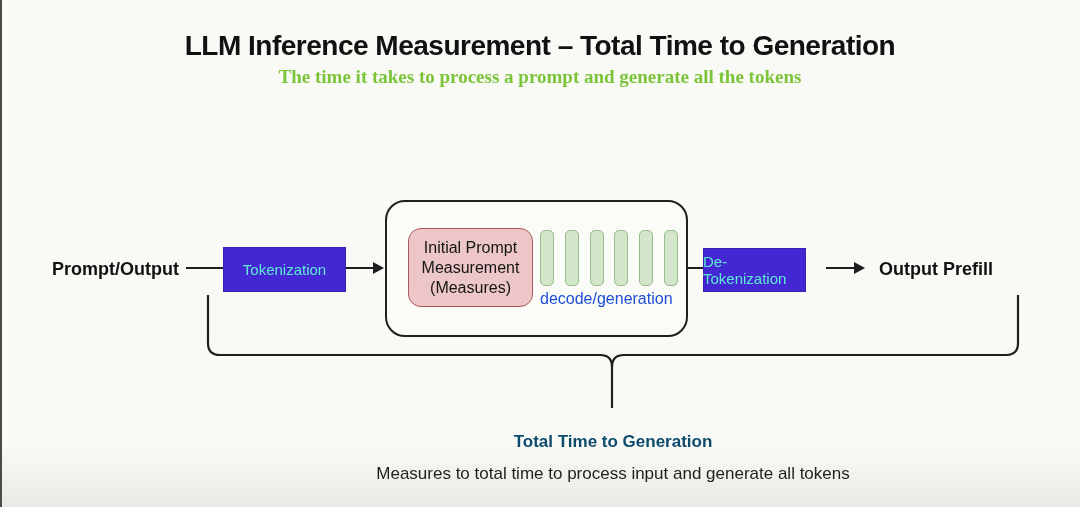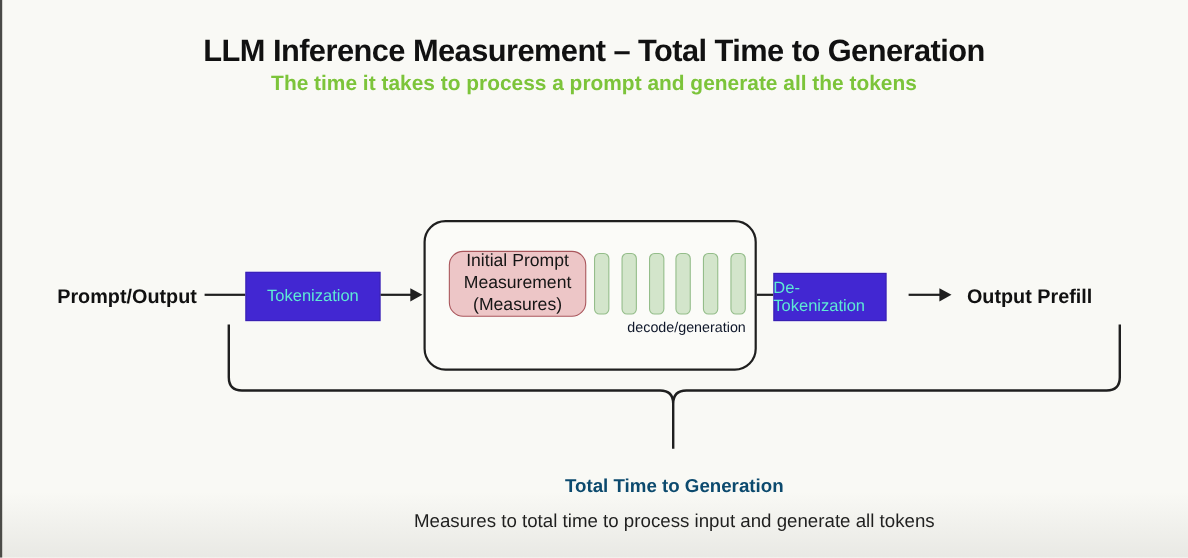--- a/index.html
+++ b/index.html
@@ -17,21 +17,21 @@
   }
   .left-edge{
     position:absolute;left:0;top:0;bottom:0;width:2px;background:#2b2b28;opacity:.85;
   }
   .slide-title{
     position:absolute;left:0;top:30px;width:1080px;text-align:center;
     font-size:28px;font-weight:700;letter-spacing:-0.5px;color:#111;
   }
   .slide-subtitle{
     position:absolute;left:0;top:66px;width:1080px;text-align:center;
-    font-size:19px;font-weight:600;color:var(--accent-green,#7cc43a);
+    font-size:19px;font-weight:600;color:var(--accent-green,#7cc43a);font-family:Liberation Serif, serif;
   }
   .flow-label{
     position:absolute;font-size:18px;font-weight:700;color:#111;white-space:nowrap;
   }
   .prompt-input{left:52px;top:259px;}
   .output-prompt{left:879px;top:259px;}
   .conn{position:absolute;height:2px;background:var(--line-dark,#1f1f1f);}
   .conn-1{left:186px;top:267px;width:37px;}
   .conn-2{left:346px;top:267px;width:28px;}
   .conn-3{left:688px;top:267px;width:15px;}
@@ -48,39 +48,39 @@
     color:#5eead4;display:flex;align-items:center;justify-content:center;
     font-size:15px;box-shadow:0 0 0 1px rgba(40,20,120,.35) inset;
   }
   .tokenization{left:223px;top:247px;width:123px;height:45px;}
   .detokenization{left:703px;top:248px;width:103px;height:44px;}
   .engine-box{
     position:absolute;left:385px;top:200px;width:303px;height:137px;
     background:#fbfbf8;border:2px solid #1f1f1f;border-radius:20px;box-sizing:border-box;
   }
   .prefill-box{
-    position:absolute;left:408px;top:228px;width:125px;height:60px;
+    position:absolute;left:408px;top:228px;width:125px;height:79px;
     background:var(--prefill-pink,#edc6c7);
     border:1.5px solid var(--prefill-border,#aa575d);
     border-radius:13px;box-sizing:border-box;
     display:flex;flex-direction:column;align-items:center;justify-content:center;
     font-size:16px;line-height:20px;color:#151515;text-align:center;
   }
   .token-bars{
     position:absolute;left:540px;top:230px;width:138px;height:56px;
     display:flex;justify-content:space-between;align-items:stretch;
   }
   .token-bar{
     width:14px;border-radius:5px;box-sizing:border-box;
     background:var(--token-green-fill,#d3e5cb);
     border:1.5px solid var(--token-green-border,#94bd8a);
   }
   .decode-label{
-    position:absolute;left:540px;top:290px;width:138px;text-align:right;
-    font-size:13px;color:#0f172a;white-space:nowrap;
+    position:absolute;left:540px;top:290px;width:138px;text-align:left;
+    font-size:16px;color:#1d4ed8;white-space:nowrap;
   }
   .brace-svg{position:absolute;left:190px;top:290px;}
   .annot-heading{
     position:absolute;left:313px;top:432px;width:600px;text-align:center;
     font-size:17px;font-weight:700;color:#0c4a6e;
   }
   .annot-desc{
     position:absolute;left:263px;top:464px;width:700px;text-align:center;
     font-size:17px;font-weight:400;color:#1c1c1c;
   }

